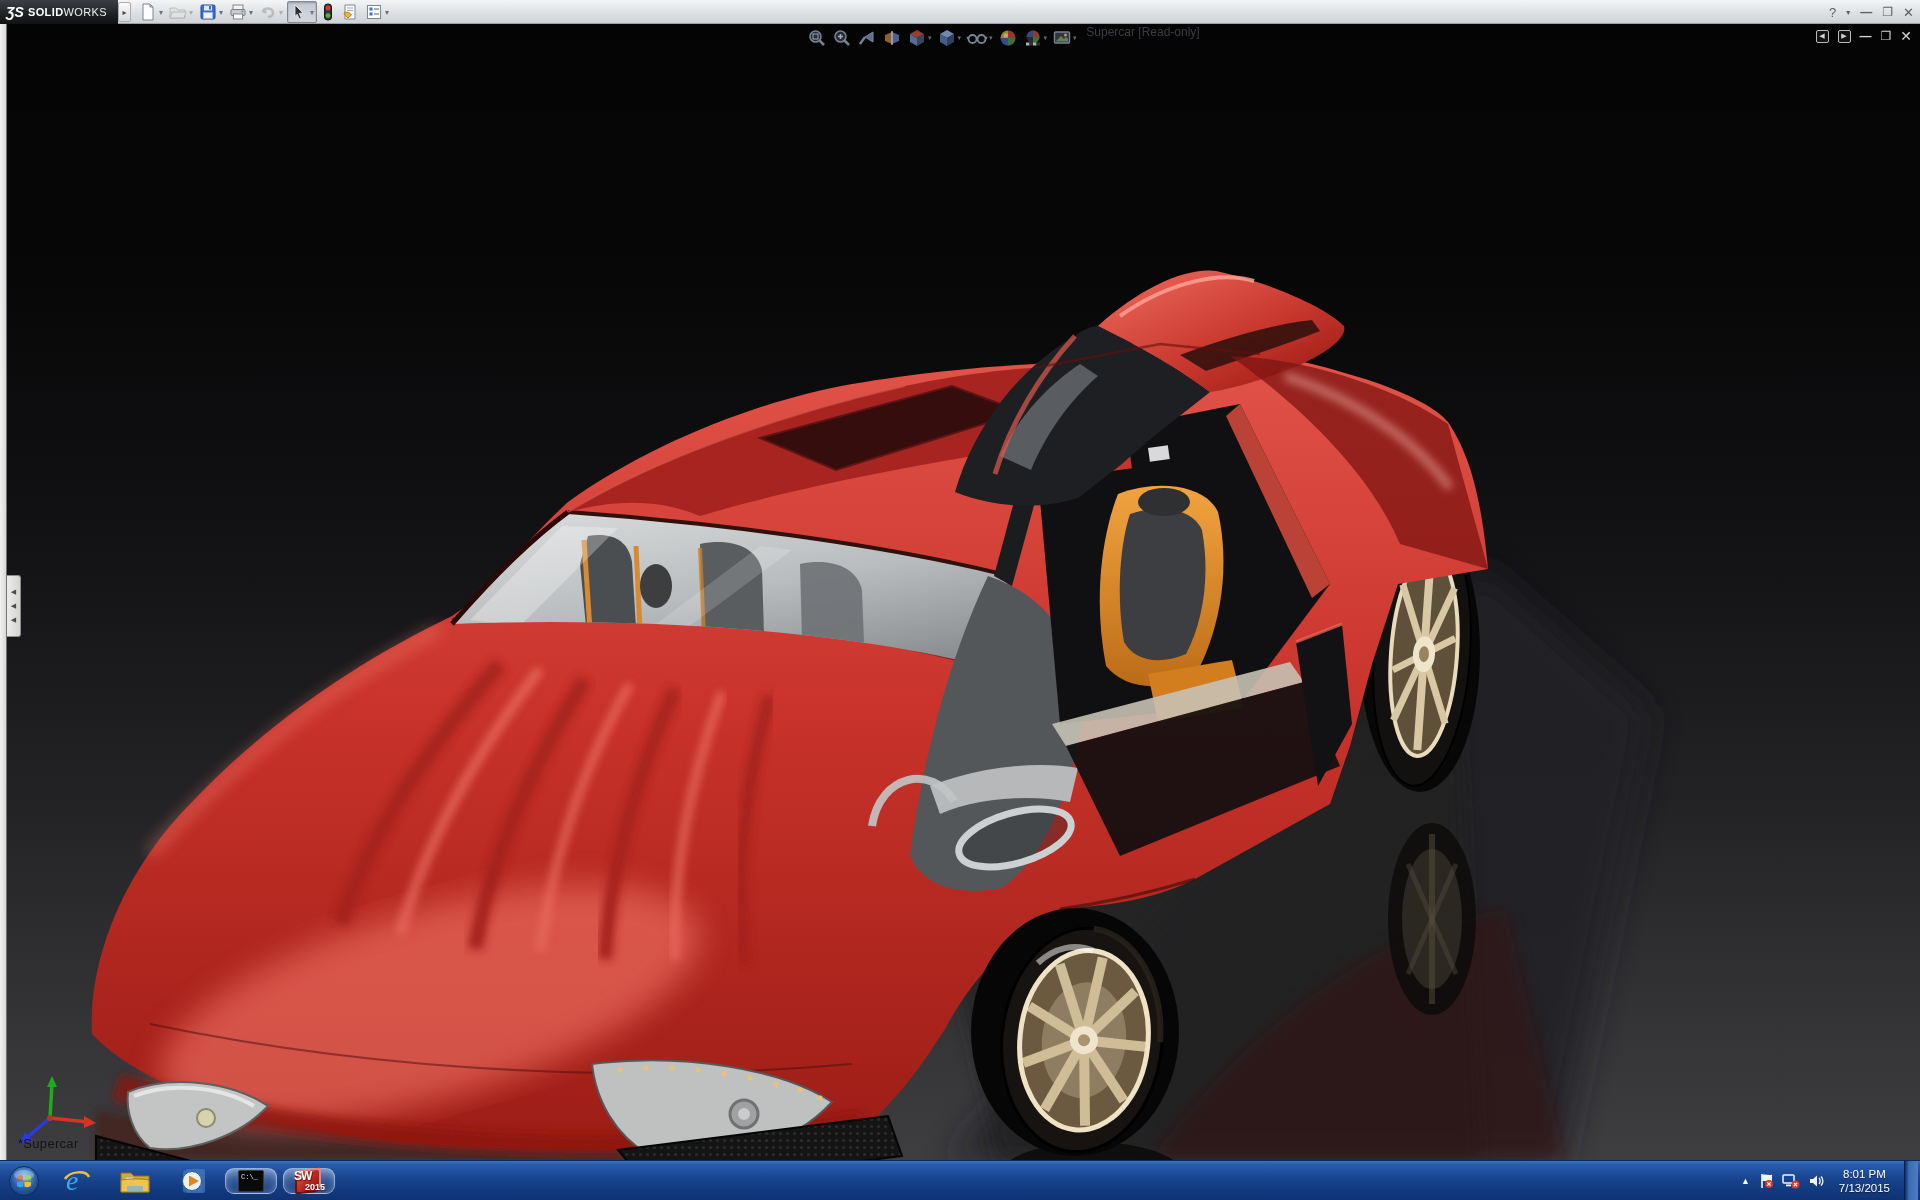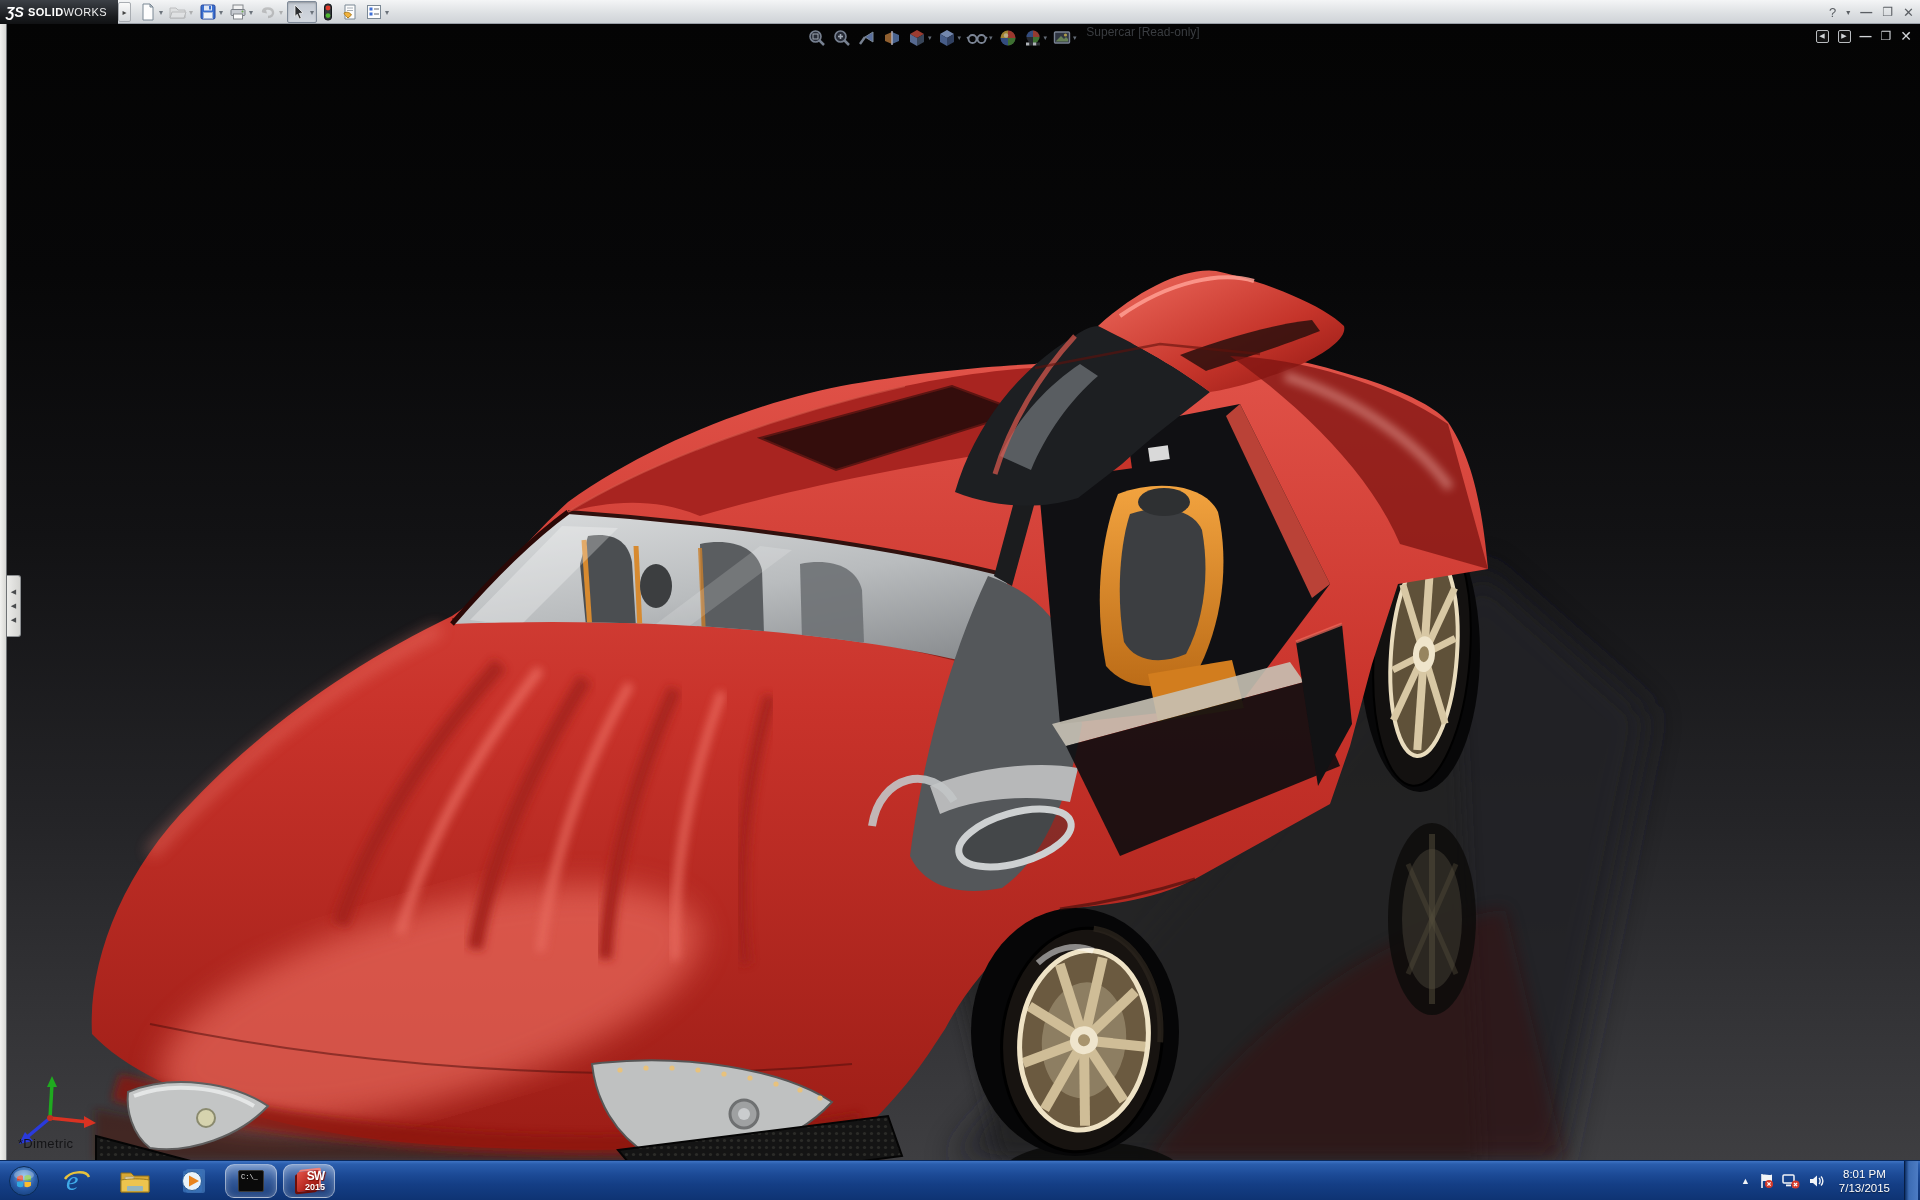--- a/index.html
+++ b/index.html
@@ -47,29 +47,29 @@
   .orientation{position:absolute;left:18px;top:1112px;font-size:13px;color:#141416;letter-spacing:.3px;}
   .triad{position:absolute;left:10px;top:1048px;}
 
   
   .taskbar{position:absolute;left:0;right:0;bottom:0;height:40px;z-index:50;
     background:linear-gradient(#3f74c4 0%,#2a5dad 8%,#1c4a96 35%,#143e85 60%,#0e3373 100%);
     border-top:1px solid #0a2a5e;display:flex;align-items:center;}
   .tb-apps{display:flex;align-items:center;height:100%;}
   .orb{width:48px;height:40px;display:flex;align-items:center;justify-content:center;}
   .app{width:58px;height:40px;display:flex;align-items:center;justify-content:center;}
-  .appbtn{width:52px;height:34px;margin:0 3px;border-radius:9px;display:flex;align-items:center;justify-content:center;
+  .appbtn{width:52px;height:26px;margin:0 3px;border-radius:9px;display:flex;align-items:center;justify-content:center;
     background:linear-gradient(rgba(255,255,255,.34),rgba(255,255,255,.13) 48%,rgba(255,255,255,.05));
     border:1px solid rgba(255,255,255,.5);box-shadow:inset 0 0 7px rgba(255,255,255,.3);}
   .cmd-ico{width:26px;height:22px;background:#0a0a0a;border:1px solid #3a3a3a;border-radius:2px;
     color:#e8e8e8;font-family:"Liberation Mono",monospace;font-size:7px;padding:2px 2px;}
   .sw-ico{position:relative;width:30px;height:28px;}
   .sw-face{position:absolute;left:3px;top:4px;width:22px;height:20px;background:linear-gradient(135deg,#e4554a,#b3251d 60%,#8c1710);
     transform:skewY(-6deg);border-radius:2px;box-shadow:2px -2px 0 #ef8078, -2px 2px 0 #6d0f0a;}
-  .sw-letters{position:absolute;left:0;top:2px;width:30px;text-align:right;color:#fff;font-weight:bold;font-size:12px;
+  .sw-letters{position:absolute;left:0;top:2px;width:30px;text-align:left;color:#fff;font-weight:bold;font-size:12px;
     text-shadow:1px 1px 1px #7a120c;letter-spacing:-1px;}
   .sw-year{position:absolute;left:6px;top:15px;width:30px;text-align:center;color:#fff;font-weight:bold;font-size:9px;
     text-shadow:0 1px 2px #5e0b06;}
   .tb-tray{margin-left:auto;display:flex;align-items:center;height:100%;gap:8px;padding-right:2px;}
   .tray-ico{color:#f2f4f7;font-size:11px;display:flex;align-items:center;}
   .clock{color:#fff;font-size:11.5px;text-align:center;line-height:14px;padding:0 6px;text-shadow:0 1px 1px rgba(0,0,0,.5);}
   .show-desktop{width:14px;height:40px;background:linear-gradient(90deg,#0d2f66,#3c6cb4 30%,#4d7cc4);
     border-left:1px solid #071e44;}
 </style>
 </head>
@@ -484,21 +484,21 @@
 
   <svg class="triad" width="100" height="84" viewBox="0 0 100 84">
     <line x1="40" y1="46" x2="42" y2="12" stroke="#1faa1f" stroke-width="3.5"></line>
     <path d="M42 4 L37 15 L47 15 Z" fill="#1faa1f"></path>
     <line x1="40" y1="46" x2="78" y2="50" stroke="#d93222" stroke-width="3.5"></line>
     <path d="M86 51 L74 44 L74 56 Z" fill="#d93222"></path>
     <line x1="40" y1="46" x2="16" y2="66" stroke="#2a3adc" stroke-width="3.5"></line>
     <path d="M9 72 L15 60 L23 69 Z" fill="#2a3adc"></path>
     <circle cx="40" cy="46" r="3" fill="#c03022"></circle>
   </svg>
-  <div class="orientation">*Dimetric</div>
+  <div class="orientation">*Supercar</div>
 </div>
 
 <div class="taskbar">
   <div class="tb-apps">
     <div class="orb">
       <svg width="32" height="32" viewBox="0 0 32 32">
         <defs>
             <radialGradient id="orbG" cx=".5" cy=".35" r=".75">
               <stop offset="0" stop-color="#7db7e8"></stop>
               <stop offset=".55" stop-color="#2a5ca8"></stop>

